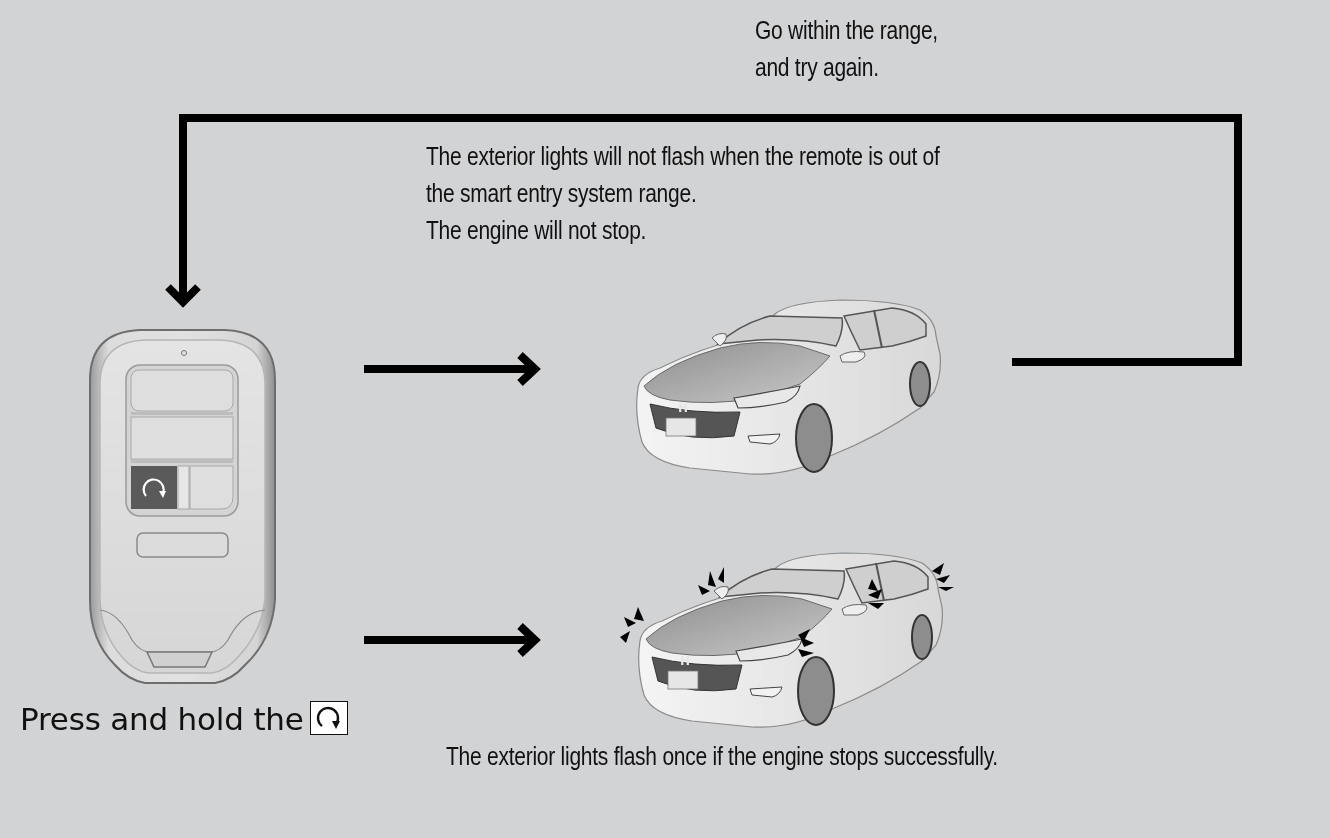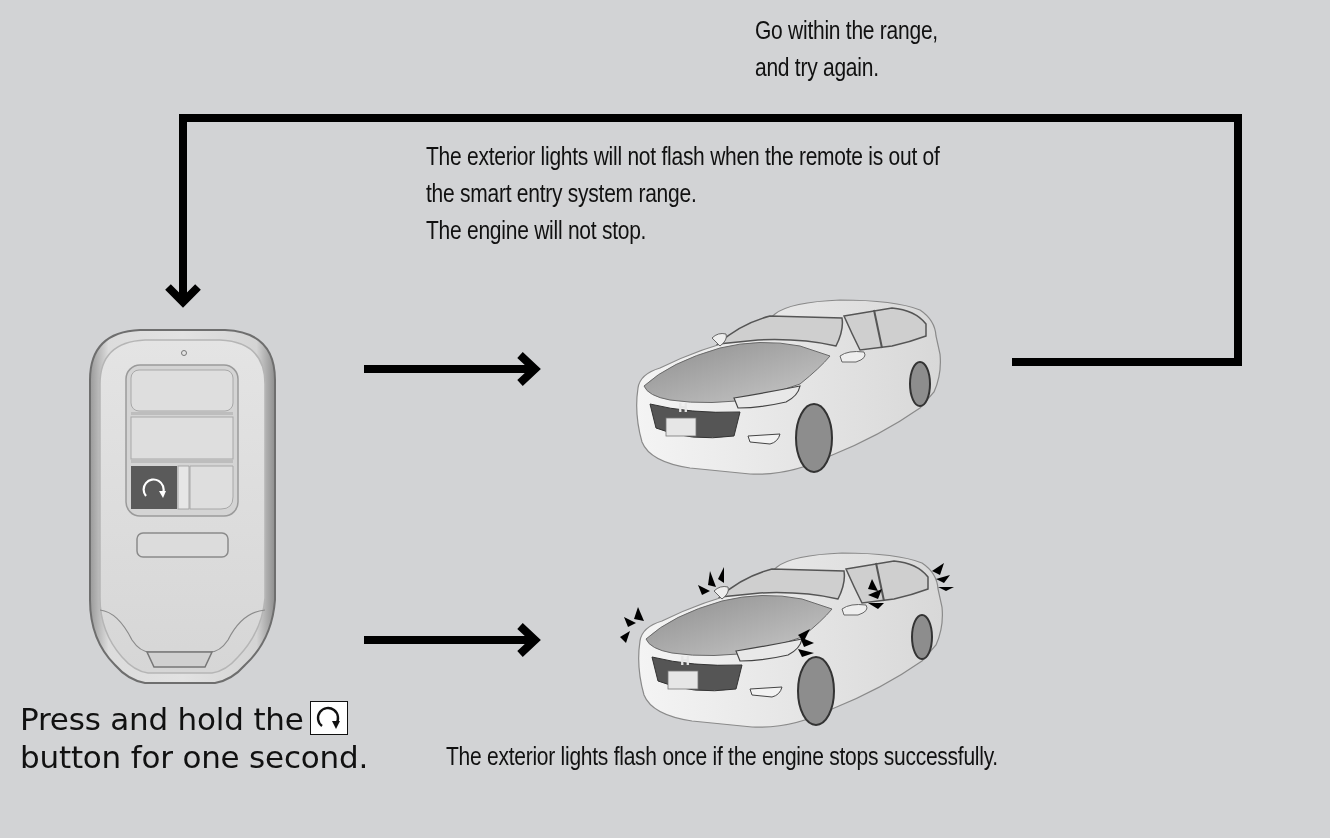--- a/index.html
+++ b/index.html
@@ -17,21 +17,21 @@
   .txt span { display: block; }
   .narrow { transform: scaleX(0.84); }
   #retry-note { left: 755px; top: 12px; }
   #out-of-range-note { left: 426px; top: 138px; }
   #success-note { left: 446px; top: 738px; }
   #instruction {
     position: absolute; left: 20px; top: 700px; font-size: 31px; line-height: 38px;
     color: #111; font-family: "DejaVu Sans", sans-serif; white-space: nowrap;
     letter-spacing: -0.2px;
   }
-  #instruction .line { display: block; }
+  #instruction .line { display: block; text-align: center; }
   .btn-glyph {
     display: inline-block; width: 38px; height: 34px; border: 1.5px solid #111;
     background: #fff; vertical-align: -5px; margin-left: 6px; box-sizing: border-box;
     position: relative;
   }
   .btn-glyph svg { position: absolute; left: 0; top: 0; }
   svg { display: block; }
 </style>
 </head>
 <body>
@@ -170,14 +170,13 @@
 
 <div id="instruction">
   <span class="line">
     <span>Press and hold the</span><span class="btn-glyph">
       <svg width="35" height="31" viewBox="0 0 35 31">
         <path d="M11,24 A10,10 0 1 1 25,22" fill="none" stroke="#111" stroke-width="2.4"></path>
         <polygon points="21,19 29,19 25,27" fill="#111"></polygon>
       </svg>
     </span>
   </span>
-  <span class="line">button for one second.</span>
 </div>
 
 </body></html>

